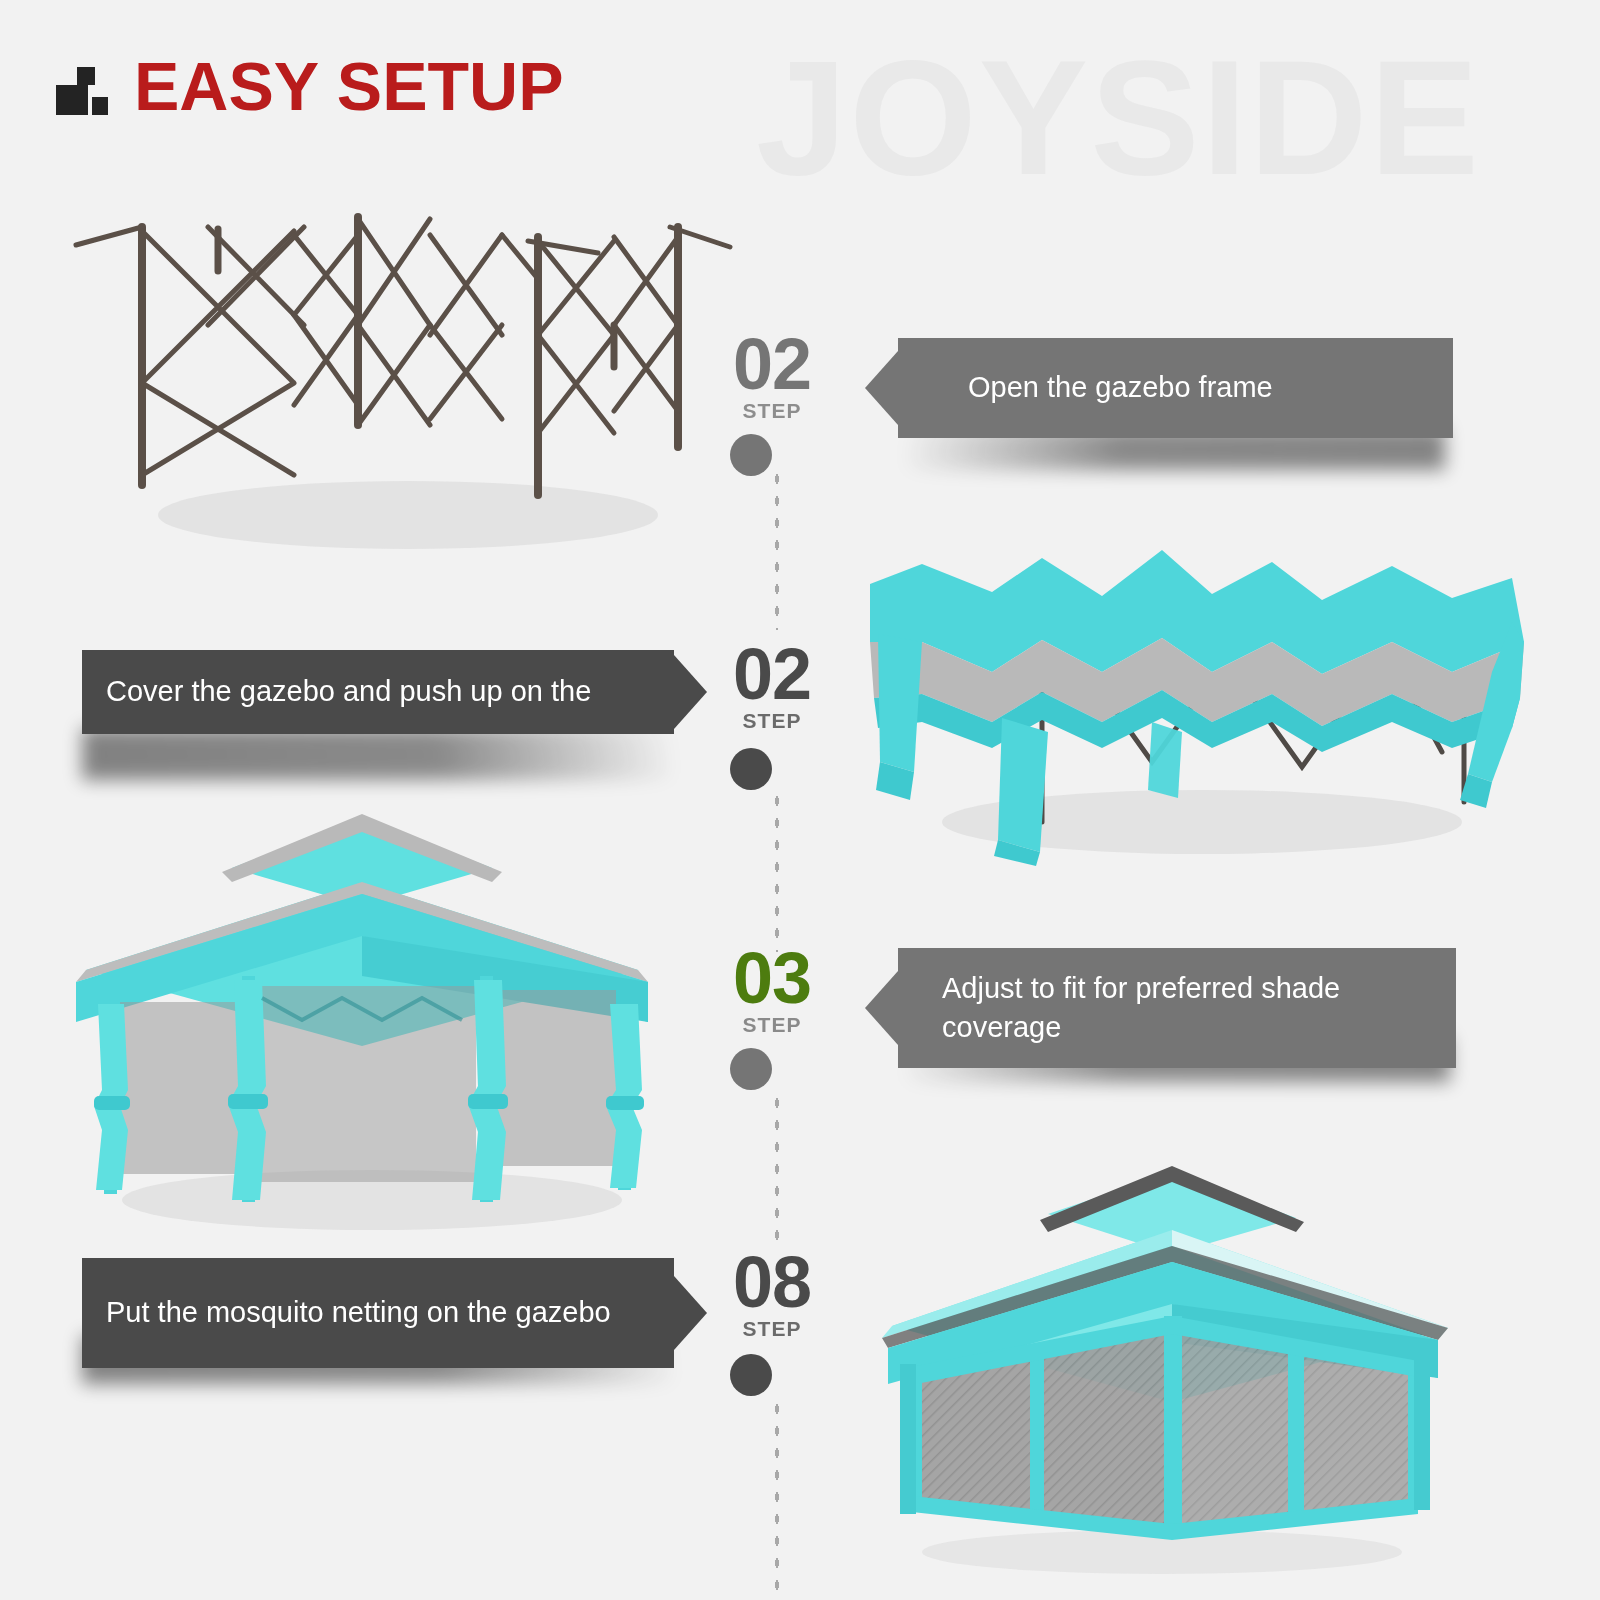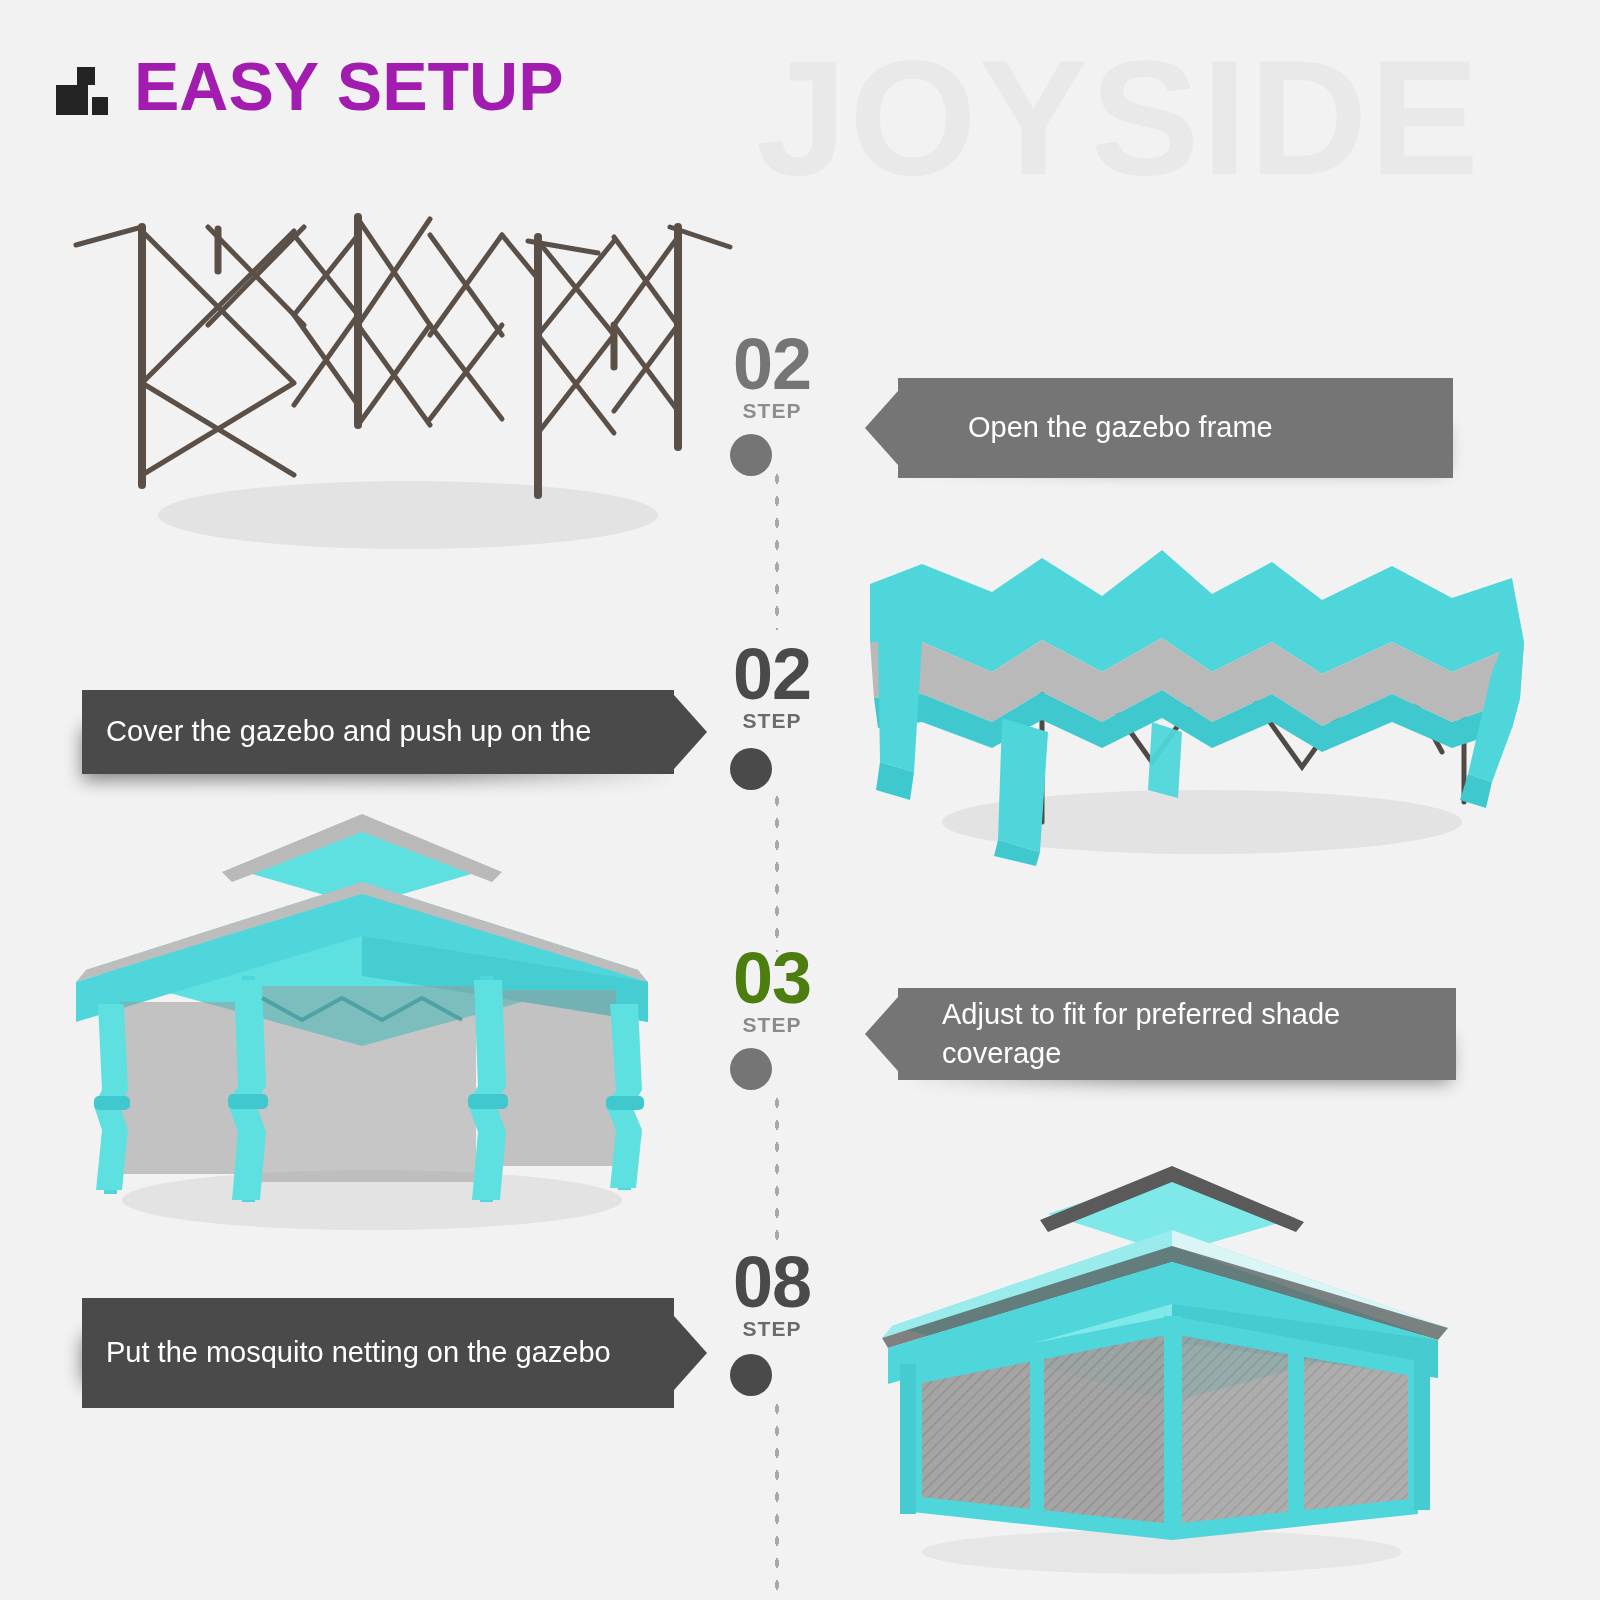--- a/index.html
+++ b/index.html
@@ -49,21 +49,21 @@
     position: absolute;
     background: #232323;
     display: block;
   }
   .setup-icon .sq-top    { left: 21px; top: 10px;  width: 18px; height: 18px; }
   .setup-icon .sq-big    { left: 0px;  top: 28px;  width: 32px; height: 30px; }
   .setup-icon .sq-small  { left: 36px; top: 40px;  width: 16px; height: 18px; }
   .title {
     font-size: 68px;
     font-weight: 700;
-    color: #a21caf;
+    color: #b91c1c;
     letter-spacing: 0px;
     line-height: 1;
     white-space: nowrap;
     text-align: right;
   }
   .dotline {
     position: absolute;
     left: 1px;
     width: 8px;
     background-image: radial-gradient(#a8a8a8 31%, transparent 33%);
@@ -98,21 +98,20 @@
     font-weight: 700;
     letter-spacing: 1px;
     line-height: 1.25;
   }
 
   .callout {
     position: absolute;
     display: flex;
     align-items: center;
     box-sizing: border-box;
-    margin-top: 40px;
   }
   .callout .box {
     position: relative;
     width: 100%;
     min-height: 100%;
     display: flex;
     align-items: center;
     box-sizing: border-box;
   }
   .callout .txt {
@@ -315,21 +314,21 @@
 </div>
 
 <div class="step">
   <div class="step-badge" style="left:702px; top:944px;">
     <div class="step-num" style="color:#4d7c0f;">03</div>
     <div class="step-word" style="color:#8a8a8a;">STEP</div>
   </div>
   <div class="step-node" style="left:772px; top:1048px; width:42px; height:42px; margin-left:-21px; background:#757575;"></div>
 
   <div class="callout-shadow" style="left:905px; top:1038px; width:545px; height:44px; background:linear-gradient(100deg,rgba(20,20,20,0.0) 0%, rgba(20,20,20,0.85) 40%, rgba(20,20,20,0.9) 100%);"></div>
-  <div class="callout" style="left:898px; top:948px; width:558px; height:92px;">
+  <div class="callout" style="left:898px; top:948px; width:558px; height:120px;">
     <div class="box" style="background:#757575; padding-left:44px; padding-right:16px;">
       <span class="arrow arrow-left" style="border-right:33px solid #757575;"></span>
       <span class="txt">Adjust to fit for preferred shade coverage</span>
     </div>
   </div>
 </div>
 
 <div class="photo" style="left:852px; top:1132px; width:620px; height:440px;">
   <svg viewBox="0 0 620 440" width="620" height="440">
     <defs>

